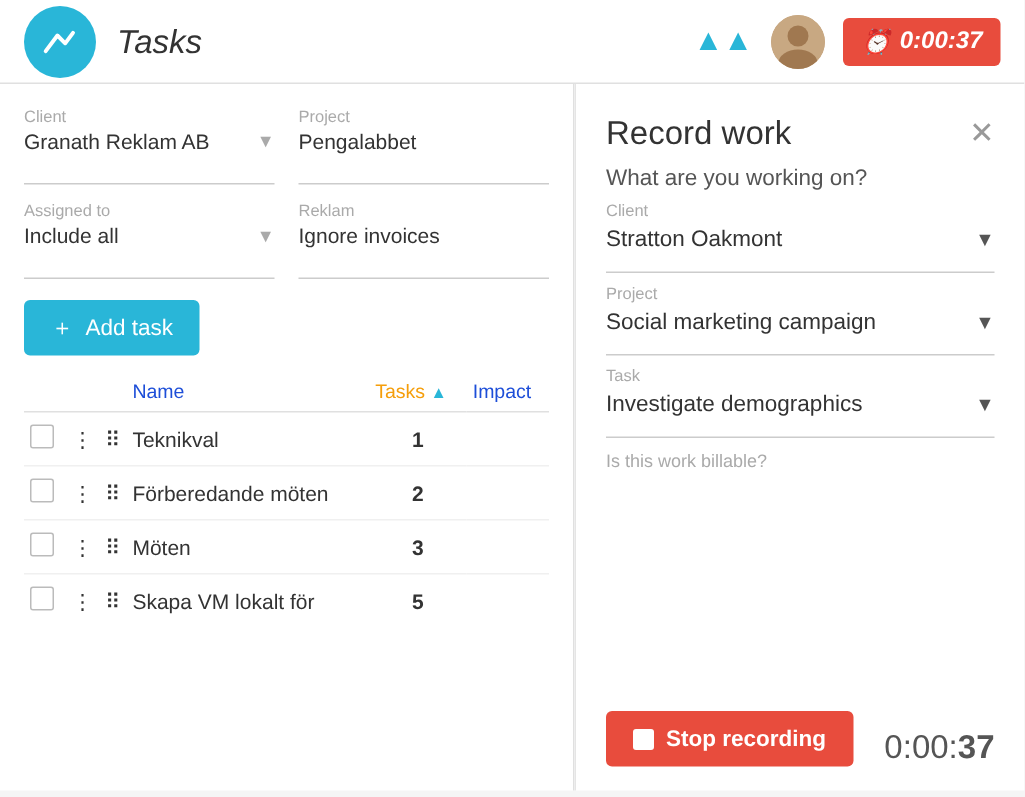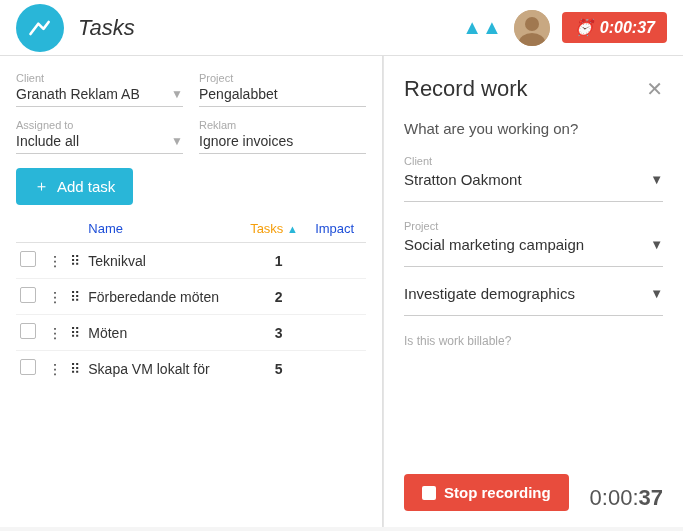--- a/index.html
+++ b/index.html
@@ -82,21 +82,21 @@
     .filter-label {
       font-size: 11px;
       color: #aaa;
       margin-bottom: 2px;
     }
     .filter-select {
       display: flex;
       align-items: center;
       justify-content: space-between;
       border-bottom: 1px solid #ccc;
-      padding-bottom: 4px;
+      padding-bottom: 20px;
       cursor: pointer;
     }
     .filter-select-text {
       font-size: 14px;
       color: #333;
     }
     .filter-arrow {
       color: #aaa;
       font-size: 12px;
     }
@@ -148,21 +148,21 @@
     .col-rank { text-align: center; }
     .col-impact { text-align: right; }
 
     
     .right-panel {
       flex: 1;
       background: #fff;
       padding: 20px 20px 16px 20px;
       display: flex;
       flex-direction: column;
-      gap: 18px;
+      gap: 8px;
       overflow-y: auto;
       border-left: 1px solid #e5e5e5;
     }
     .panel-header {
       display: flex;
       align-items: center;
       justify-content: space-between;
     }
     .panel-title {
       font-size: 22px;
@@ -395,20 +395,21 @@
 
     <div class="field-group">
       <span class="field-label">Project</span>
       <div class="field-select">
         <span class="field-select-text">Social marketing campaign</span>
         <span class="field-arrow">▼</span>
       </div>
     </div>
 
     <div class="field-group">
+      <span class="field-label">Task</span>
       <div class="field-select">
         <span class="field-select-text">Investigate demographics</span>
         <span class="field-arrow">▼</span>
       </div>
     </div>
 
     <div>
       <div class="billable-label-main">Is this work billable?</div>
     </div>
 

